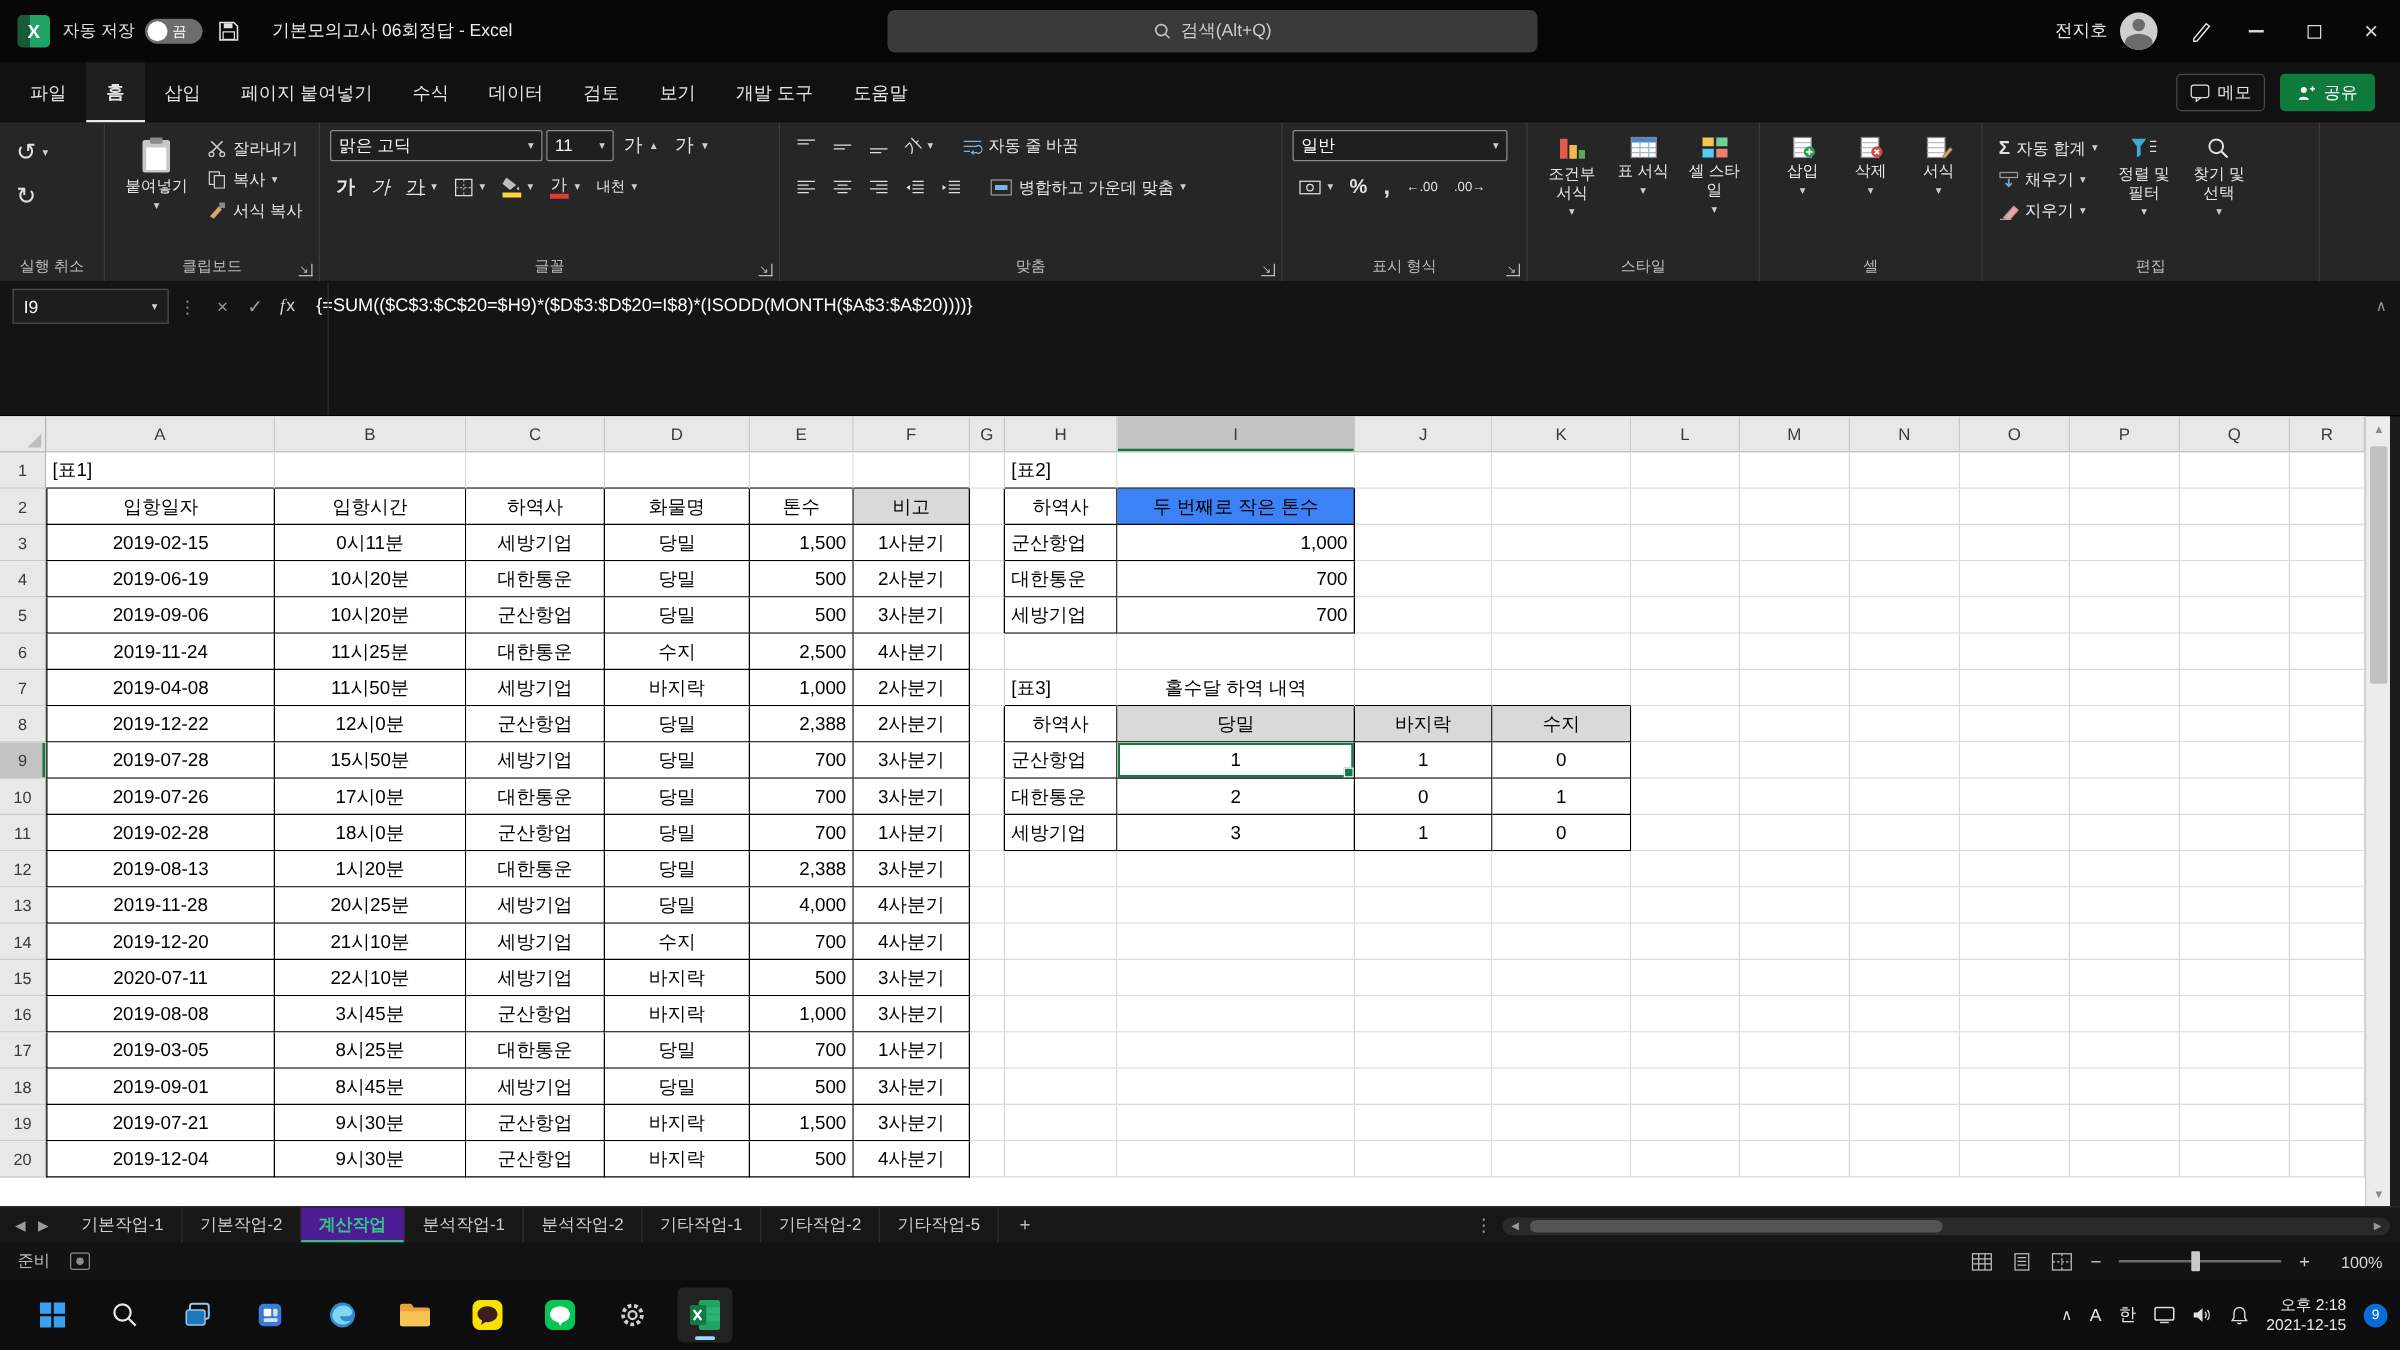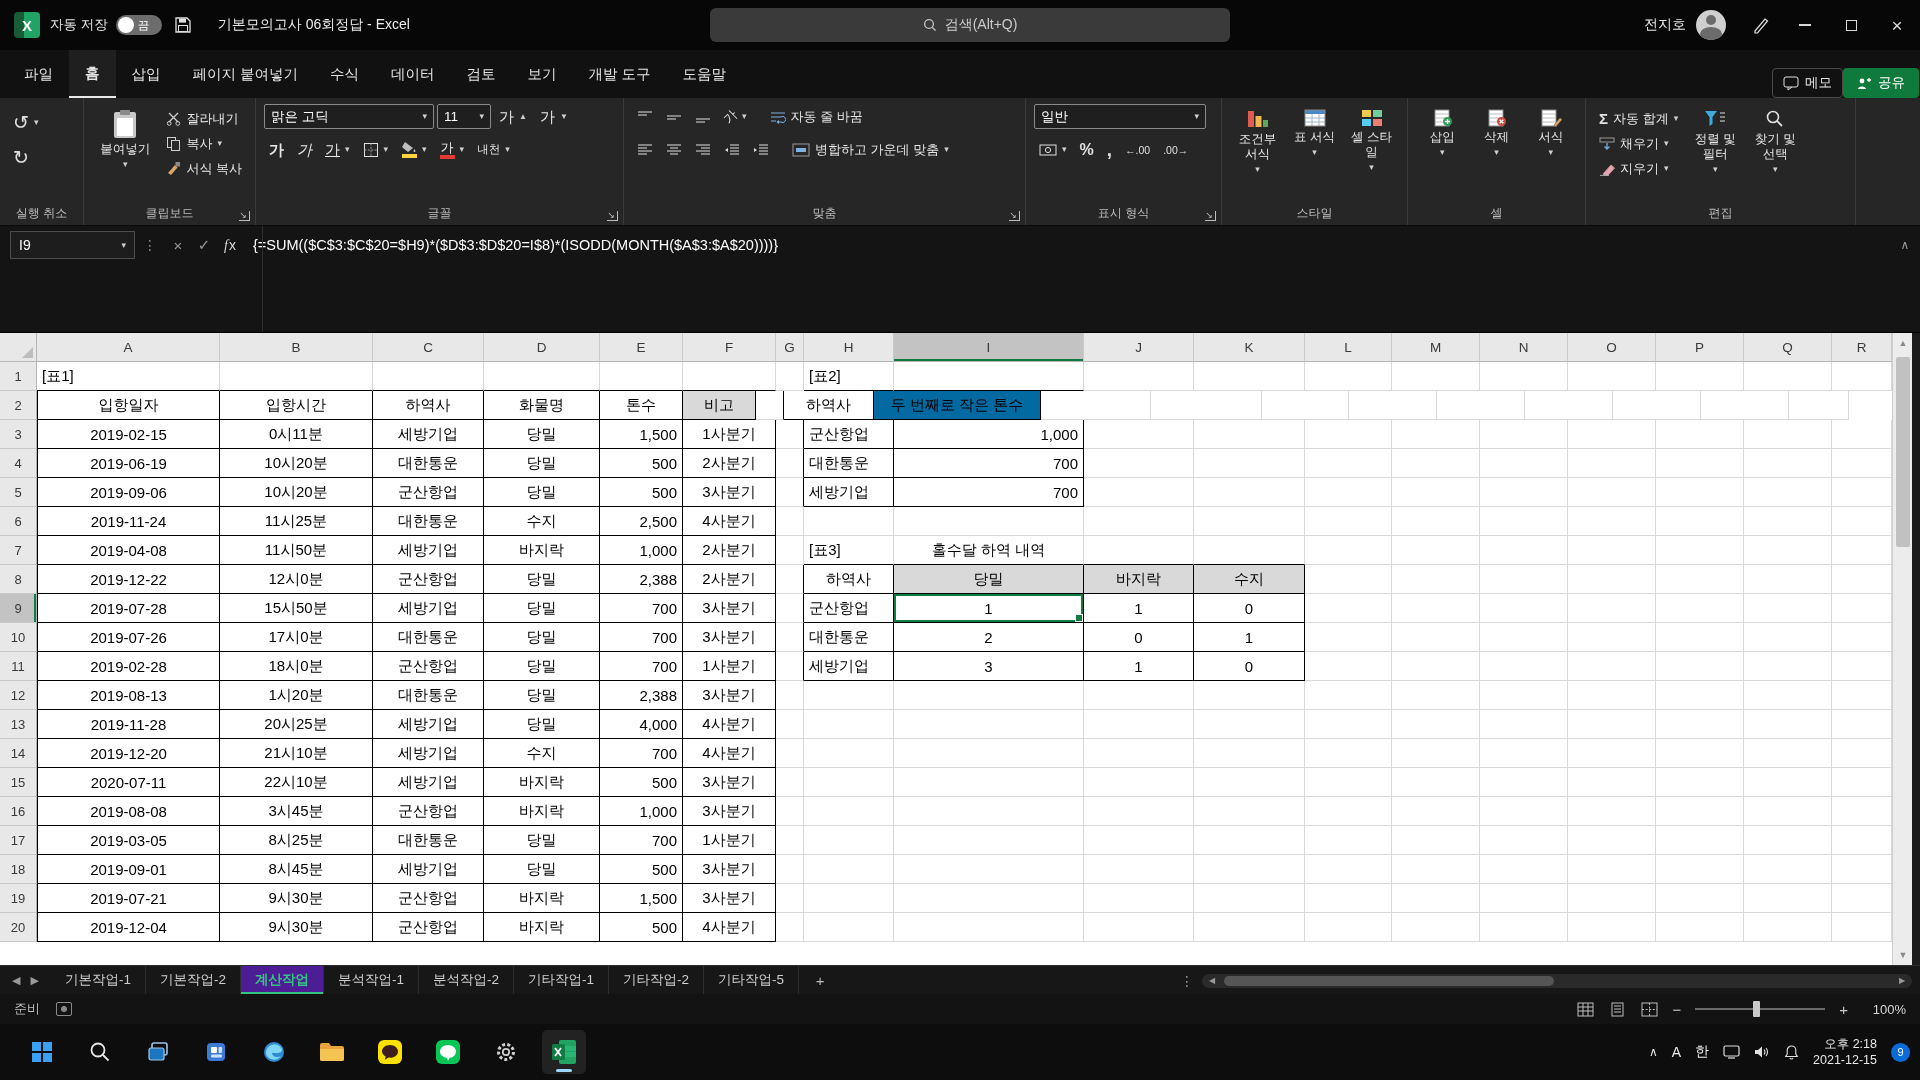--- a/index.html
+++ b/index.html
@@ -25,21 +25,21 @@
 .winbtn{width:46px;height:50px;display:flex;align-items:center;justify-content:center;color:#d8d8d8}
 .minbar{width:12px;height:2px;background:#d8d8d8}
 .maxbox{width:11px;height:11px;border:1.4px solid #d8d8d8}
 .closex{font-size:19px;line-height:1}
 
 
 .tabrow{position:absolute;left:0;top:50px;width:1920px;height:48px;background:#111;display:flex;align-items:stretch}
 .rtabs{display:flex;align-items:stretch;margin-left:8px}
 .rtab{padding:0 16px;display:flex;align-items:center;font-size:14.5px;color:#e4e4e4}
 .rtab.active{background:#1f1f1f;border-bottom:2.5px solid #eaeaea;font-weight:bold}
-.tabrow-right{position:absolute;right:1px;top:0;height:48px;display:flex;align-items:flex-end;}
+.tabrow-right{position:absolute;right:20px;top:0;height:48px;display:flex;align-items:center;gap:12px}
 .memo-btn{display:flex;align-items:center;gap:6px;font-size:13.5px;color:#e4e4e4;padding:5px 10px;border:1px solid #4a4a4a;border-radius:4px}
 .share-btn{display:flex;align-items:center;gap:7px;font-size:13.5px;color:#fff;background:#0e7a3c;border-radius:4px;padding:6px 14px}
 
 
 .ribbon{position:absolute;left:0;top:98px;width:1920px;height:128px;background:#262626;display:flex;overflow:hidden;border-bottom:1px solid #0a0a0a}
 .rgroup{position:relative;flex:0 0 auto;border-right:1px solid #3a3a3a;padding:6px 8px 24px 8px;display:flex;flex-direction:column;gap:4px}
 .glabel{position:absolute;bottom:3px;left:0;right:0;text-align:center;font-size:12px;color:#bdbdbd;white-space:nowrap}
 .launcher{position:absolute;bottom:4px;right:5px;font-size:9px;color:#bdbdbd;border-right:1px solid #bdbdbd;border-bottom:1px solid #bdbdbd;padding:0 2px 1px 0;line-height:8px}
 .rrow{display:flex;align-items:center;gap:3px}
 .vbtn{display:flex;flex-direction:column;align-items:center;gap:3px;padding:5px 4px 2px 4px;border-radius:3px;min-width:52px;color:#e6e6e6;font-size:12.5px;text-align:center}
@@ -603,24 +603,24 @@
           <div class="cell" style="width: 88px;"></div>
           <div class="cell" style="width: 60px;"></div>
         </div>
         <div class="grow">
           <div class="rh">2</div>
           <div class="cell ac" style="width: 183px; border-right-color: rgb(0, 0, 0); border-bottom-color: rgb(0, 0, 0); border-left: 1px solid rgb(0, 0, 0);">입항일자</div>
           <div class="cell ac" style="width: 153px; border-right-color: rgb(0, 0, 0); border-bottom-color: rgb(0, 0, 0);">입항시간</div>
           <div class="cell ac" style="width: 111px; border-right-color: rgb(0, 0, 0); border-bottom-color: rgb(0, 0, 0);">하역사</div>
           <div class="cell ac" style="width: 116px; border-right-color: rgb(0, 0, 0); border-bottom-color: rgb(0, 0, 0);">화물명</div>
           <div class="cell ac" style="width: 83px; border-right-color: rgb(0, 0, 0); border-bottom-color: rgb(0, 0, 0);">톤수</div>
-          <div class="cell ac" style="width: 73px; background: rgb(217, 217, 217); border-right-color: rgb(0, 0, 0); border-bottom-color: rgb(0, 0, 0); text-align: center;">비고</div>
+          <div class="cell ac" style="width: 93px; background: rgb(217, 217, 217); border-right-color: rgb(0, 0, 0); border-bottom-color: rgb(0, 0, 0); text-align: center;">비고</div>
           <div class="cell" style="width: 28px; border-right-color: rgb(0, 0, 0);"></div>
           <div class="cell ac" style="width: 90px; border-right-color: rgb(0, 0, 0); border-bottom-color: rgb(0, 0, 0);">하역사</div>
-          <div class="cell ac" style="width: 167px; background: #0369a1; border-right-color: rgb(0, 0, 0); border-bottom-color: rgb(0, 0, 0);">두 번째로 작은 톤수</div>
+          <div class="cell ac" style="width: 190px; background: #3b82f6; border-right-color: rgb(0, 0, 0); border-bottom-color: rgb(0, 0, 0);">두 번째로 작은 톤수</div>
           <div class="cell" style="width: 110px;"></div>
           <div class="cell" style="width: 111px;"></div>
           <div class="cell" style="width: 87px;"></div>
           <div class="cell" style="width: 88px;"></div>
           <div class="cell" style="width: 88px;"></div>
           <div class="cell" style="width: 88px;"></div>
           <div class="cell" style="width: 88px;"></div>
           <div class="cell" style="width: 88px;"></div>
           <div class="cell" style="width: 60px;"></div>
         </div>

